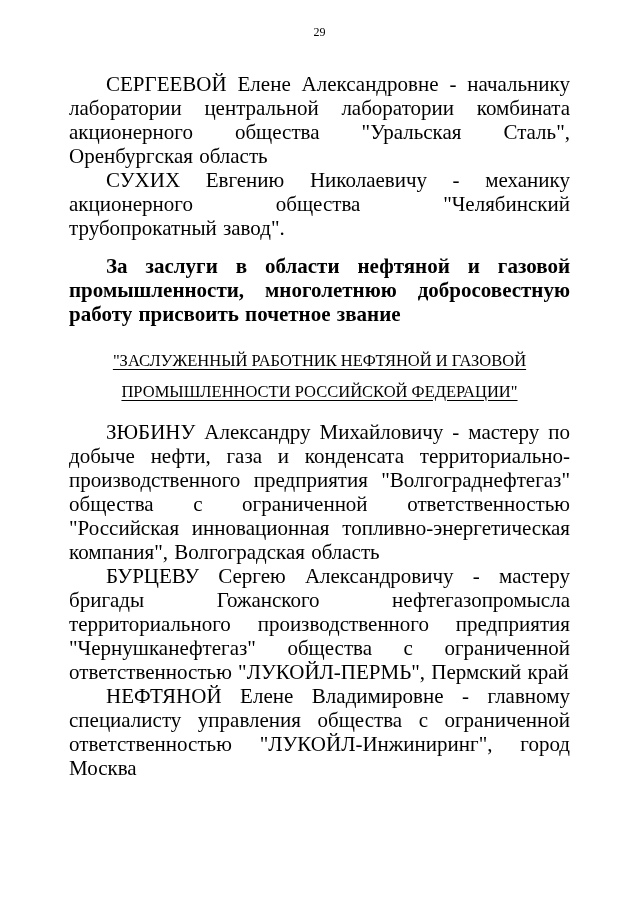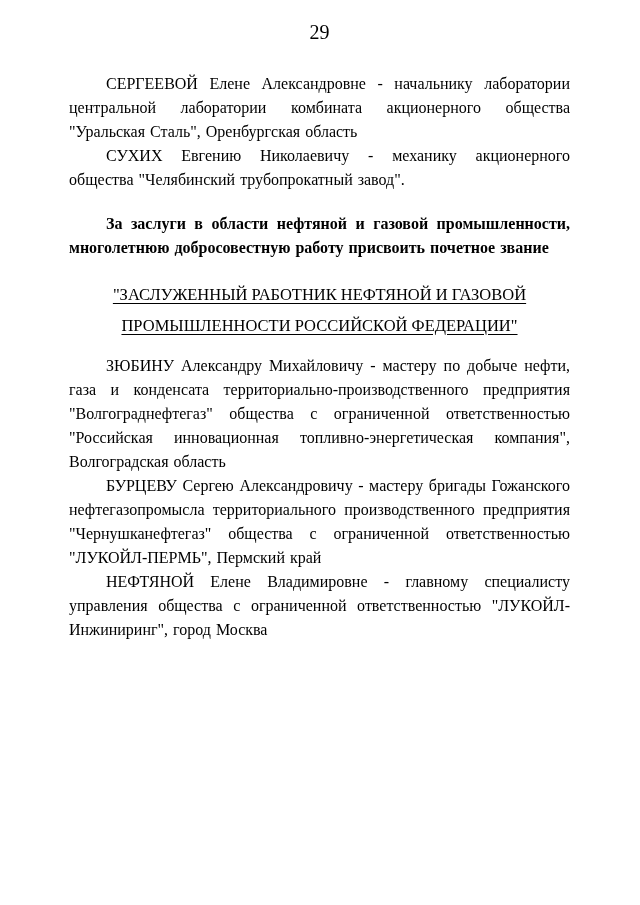--- a/index.html
+++ b/index.html
@@ -13,35 +13,35 @@
     height: 905px;
     background: #ffffff;
     box-sizing: border-box;
     padding: 22px 70px 0 69px;
     font-family: "Liberation Serif", "DejaVu Serif", serif;
     color: #000000;
     overflow: hidden;
   }
   .page-number {
     text-align: center;
-    font-size: 20px;
+    font-size: 12px;
     line-height: 20px;
     margin: 0 0 30px 0;
   }
   .para {
     margin: 0;
-    font-size: 16px;
+    font-size: 21px;
     line-height: 24px;
     text-align: justify;
     text-indent: 37px;
     word-spacing: 1px;
   }
   .decree-statement {
     font-weight: bold;
-    margin-top: 20px;
+    margin-top: 14px;
   }
   .honorary-title {
     font-size: 16.5px;
     font-weight: normal;
     line-height: 31px;
     text-align: center;
     text-decoration: underline;
     text-underline-offset: 3px;
     max-width: 470px;
     margin: 19px auto 13px auto;

